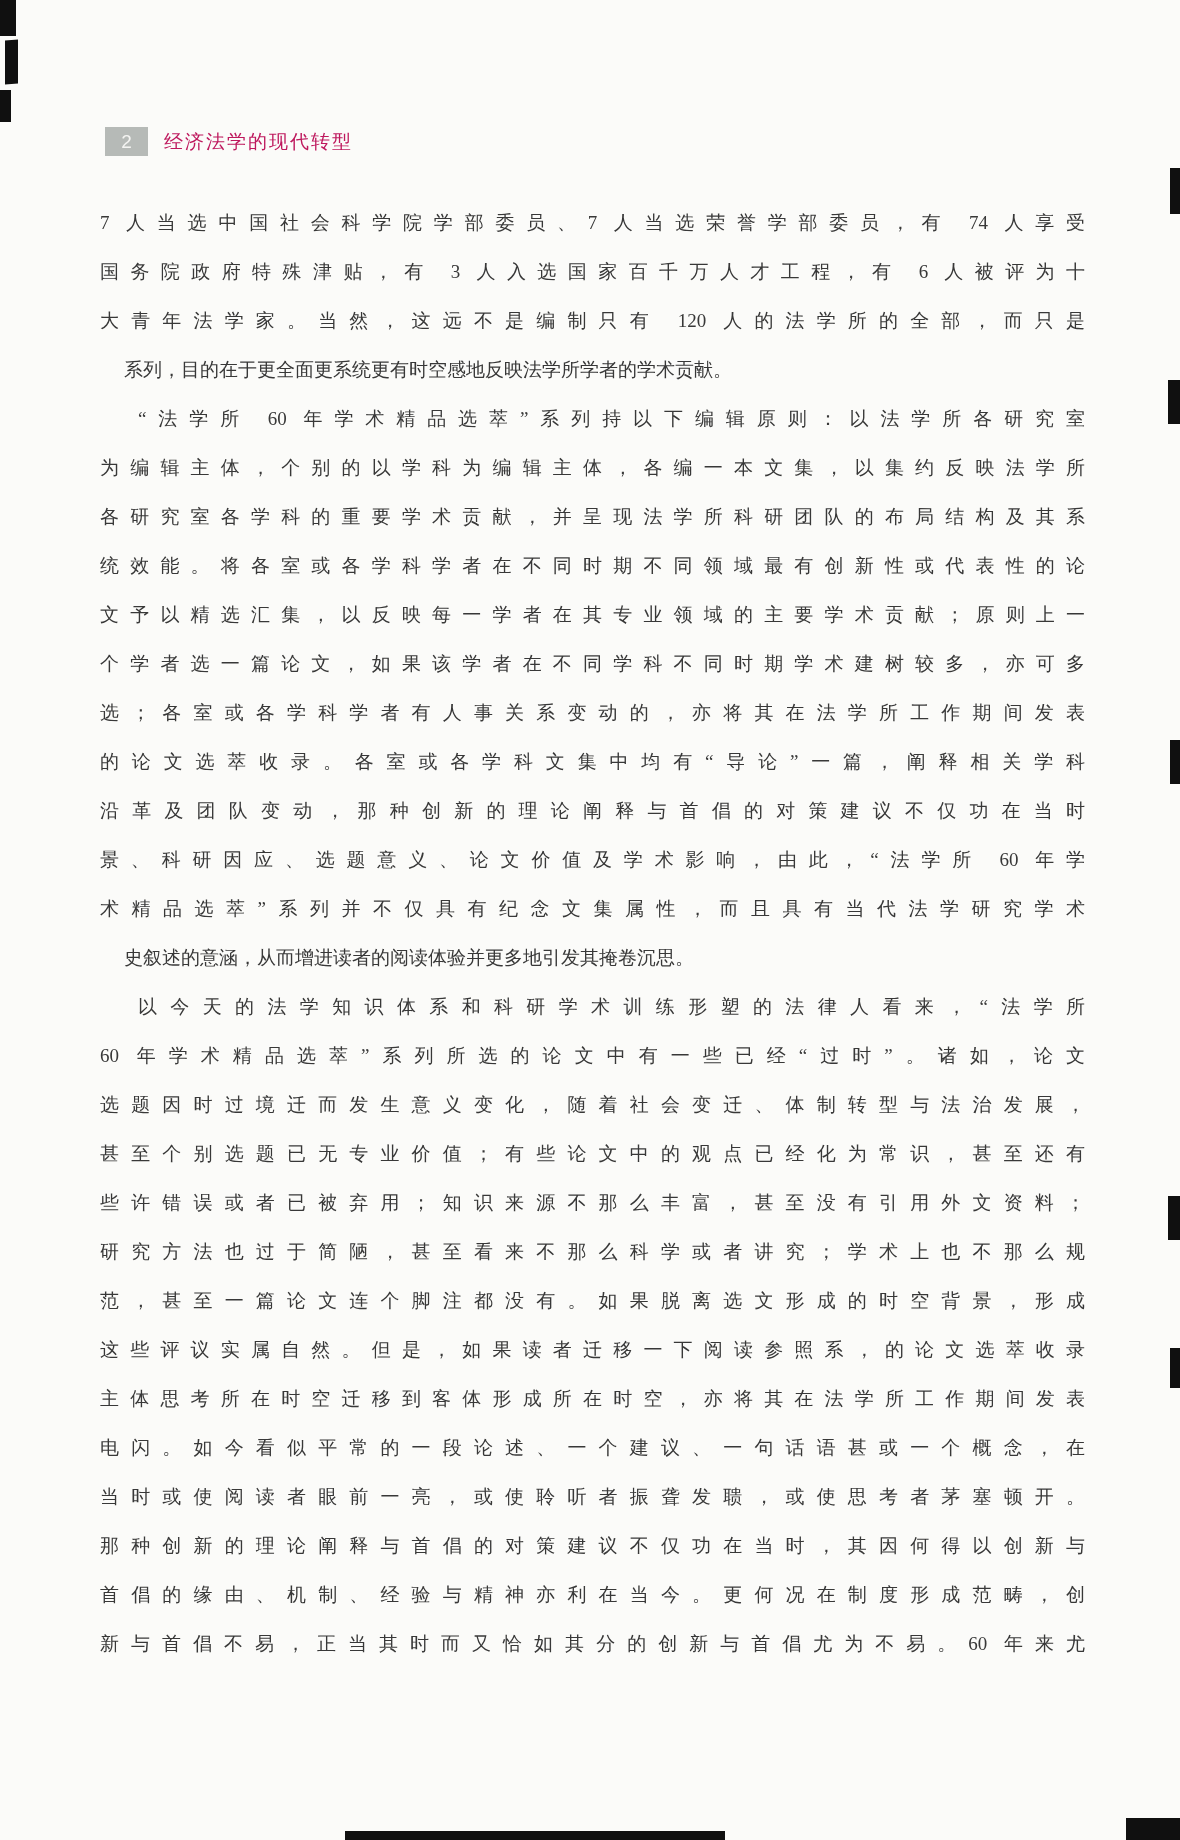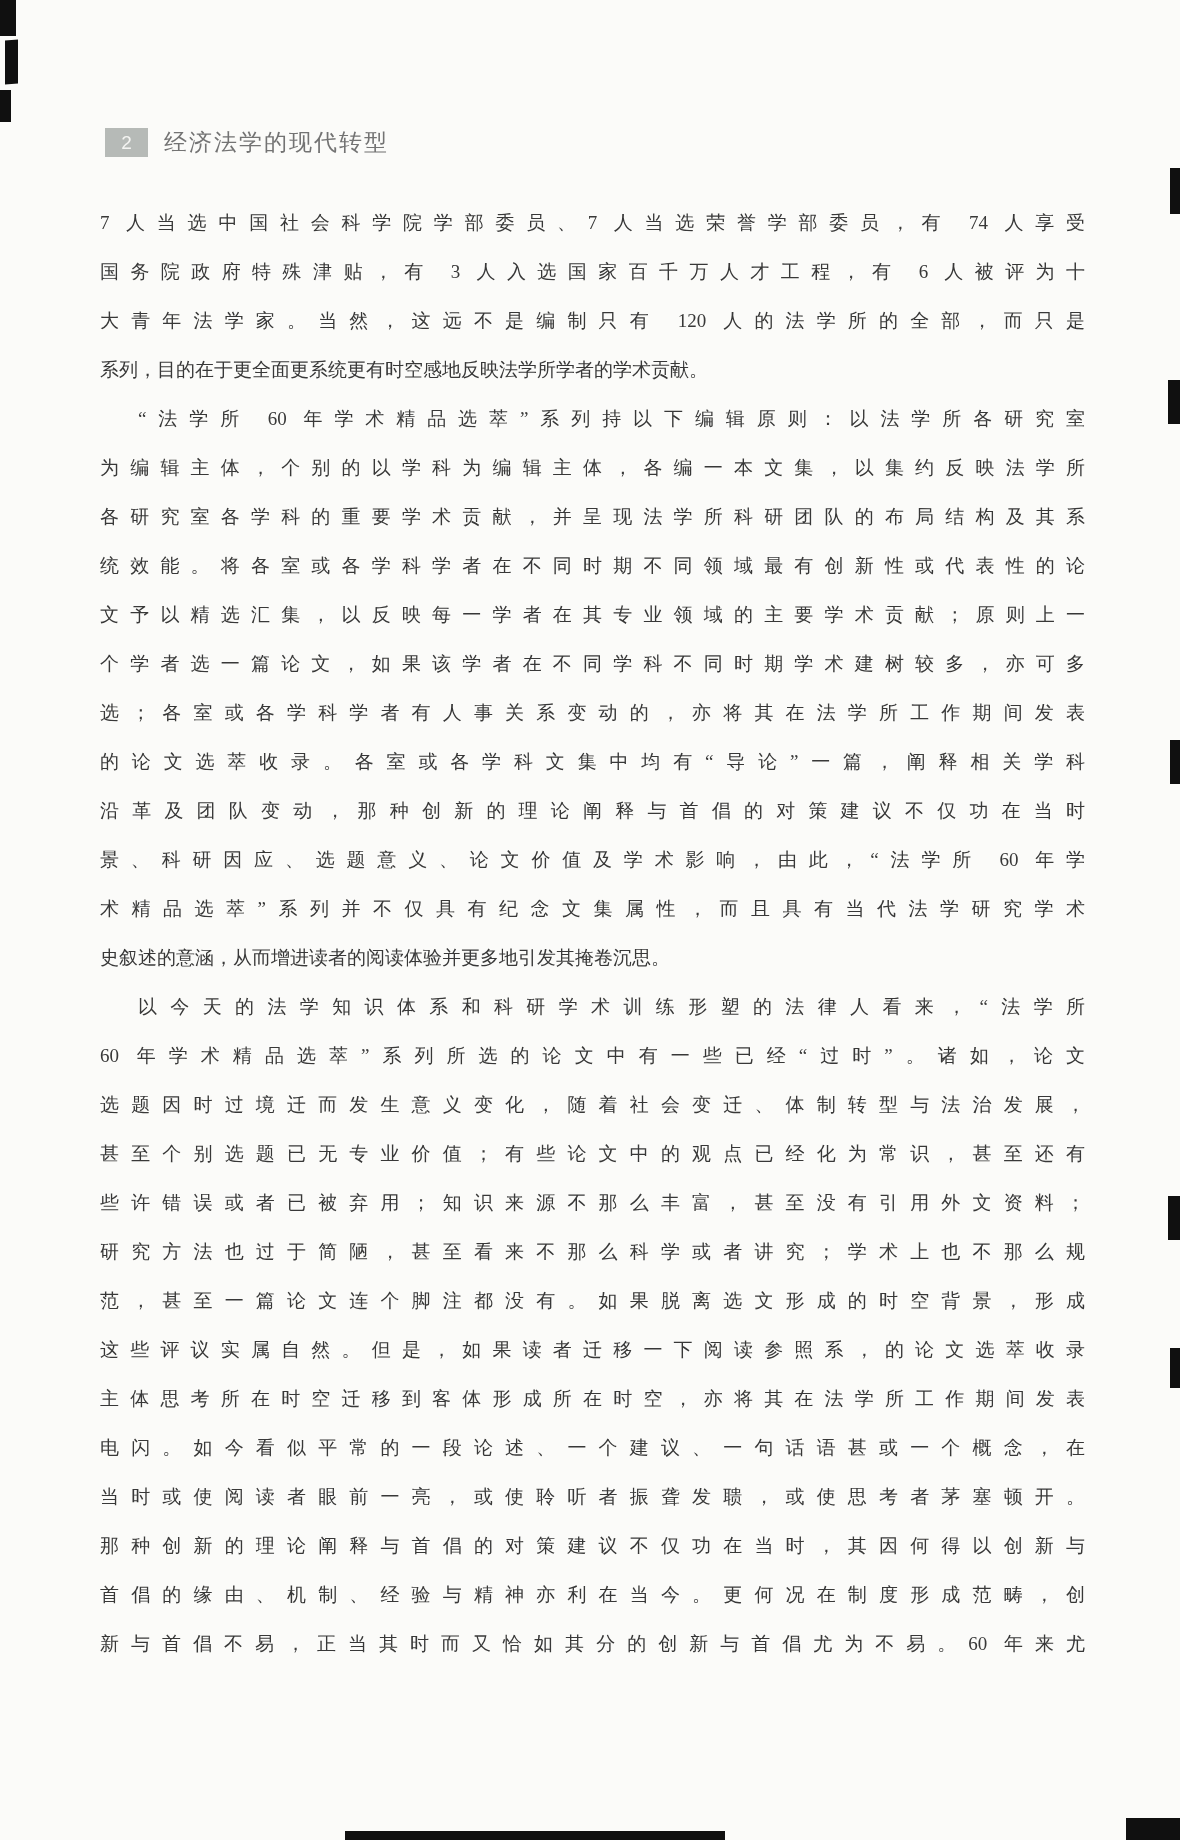--- a/index.html
+++ b/index.html
@@ -27,23 +27,23 @@
     width: 43px;
     height: 29px;
     background: #b6bab7;
     color: #f4f4f2;
     font-size: 19px;
     line-height: 29px;
     text-align: center;
     font-family: "Liberation Sans", sans-serif;
   }
   .running-title {
-    font-size: 23px;
+    font-size: 19px;
     letter-spacing: 2px;
-    color: #737373;
+    color: #be185d;
     font-family: Liberation Mono, monospace;
   }
   
   .text-block {
     position: absolute;
     left: 100px;
     top: 198px;
     width: 985px;
   }
   .line {
@@ -53,20 +53,21 @@
     white-space: nowrap;
     text-align: justify;
     text-align-last: justify;
     text-justify: inter-character;
     color: #383838;
   }
   .line.indent { text-indent: 2em; }
   .line.last {
     text-align: center;
     text-align-last: left;
+    margin-left: 24px;
   }
   
   .artifact {
     position: absolute;
     background: #101010;
   }
   .a-lt1 { left: 0;     top: 0;     width: 16px; height: 36px; }
   .a-lt2 { left: 5px;   top: 40px;  width: 13px; height: 44px; transform: skewY(-4deg); }
   .a-lt3 { left: 0;     top: 90px;  width: 11px; height: 32px; }
   .a-r1  { left: 1170px; top: 168px;  width: 10px; height: 46px; }

